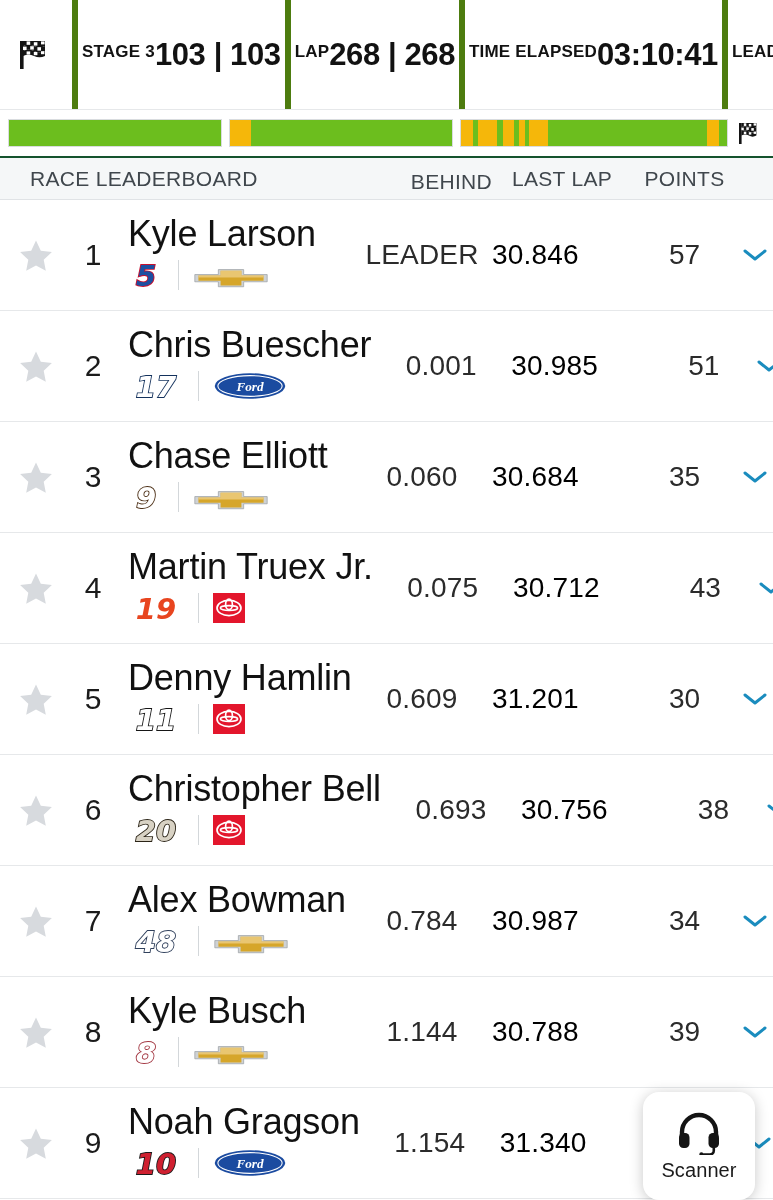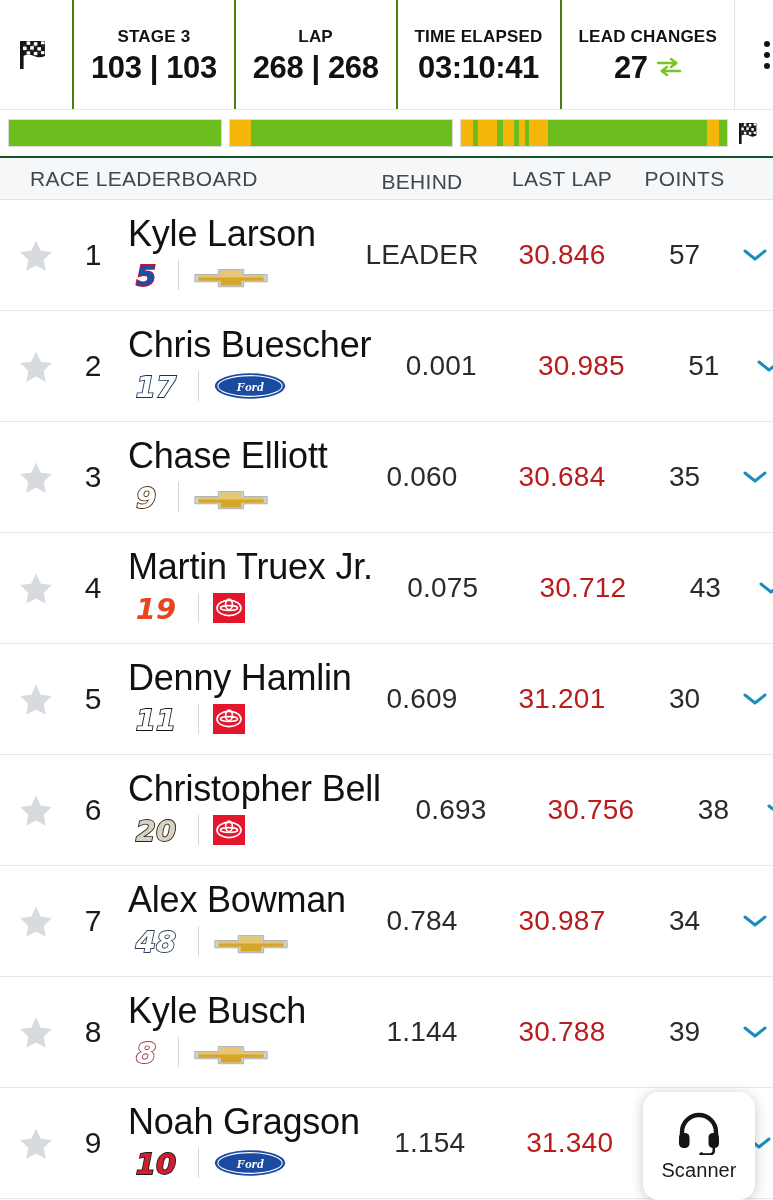--- a/index.html
+++ b/index.html
@@ -39,25 +39,25 @@
 
   .checkered-flag {
     width: 40px;
     height: 40px;
     display: block;
   }
 
   .stat-cell {
     flex: 1 1 0;
     display: flex;
-    flex-direction: column;
+    flex-direction: row;
     align-items: center;
     justify-content: center;
-    border-left: 2px solid #4d7c0f;
-    padding: 0 17px;
+    border-left: 6px solid #4d7c0f;
+    padding: 0 4px;
   }
 
   .stat-label {
     font-size: 17px;
     font-weight: 700;
     letter-spacing: 0.2px;
     color: #121212;
     text-transform: uppercase;
     margin-bottom: 5px;
     white-space: nowrap;
@@ -130,21 +130,21 @@
     height: 44px;
     background: #f5f7f8;
     border-top: 2px solid #14532d;
     border-bottom: 1px solid #e0e3e6;
     font-size: 21px;
     color: #40474d;
     letter-spacing: 0.3px;
   }
 
   .ch-title { flex: 0 0 352px; padding-left: 30px; }
-  .ch-behind { flex: 0 0 140px; text-align: center; margin-top: 6px; }
+  .ch-behind { flex: 0 0 140px; text-align: right; margin-top: 6px; }
   .ch-lastlap { flex: 0 0 140px; text-align: center; }
   .ch-points { flex: 0 0 105px; text-align: center; }
   .ch-spacer { flex: 1 1 auto; }
 
   
   .rows { background: #ffffff; }
 
   .row {
     display: flex;
     align-items: center;
@@ -200,23 +200,22 @@
 
   .cell-behind {
     flex: 0 0 140px;
     text-align: center;
     font-size: 28px;
     color: #2b2b2b;
     letter-spacing: 0.2px;
   }
   .cell-lastlap {
     flex: 0 0 140px;
-    text-align: center;
     font-size: 28px;
-    color: #b91c1c;
+    color: #000000;
     letter-spacing: 0.2px;
   }
   .cell-points {
     flex: 0 0 105px;
     text-align: center;
     font-size: 28px;
     color: #2b2b2b;
   }
   .cell-chev {
     flex: 1 1 auto;

